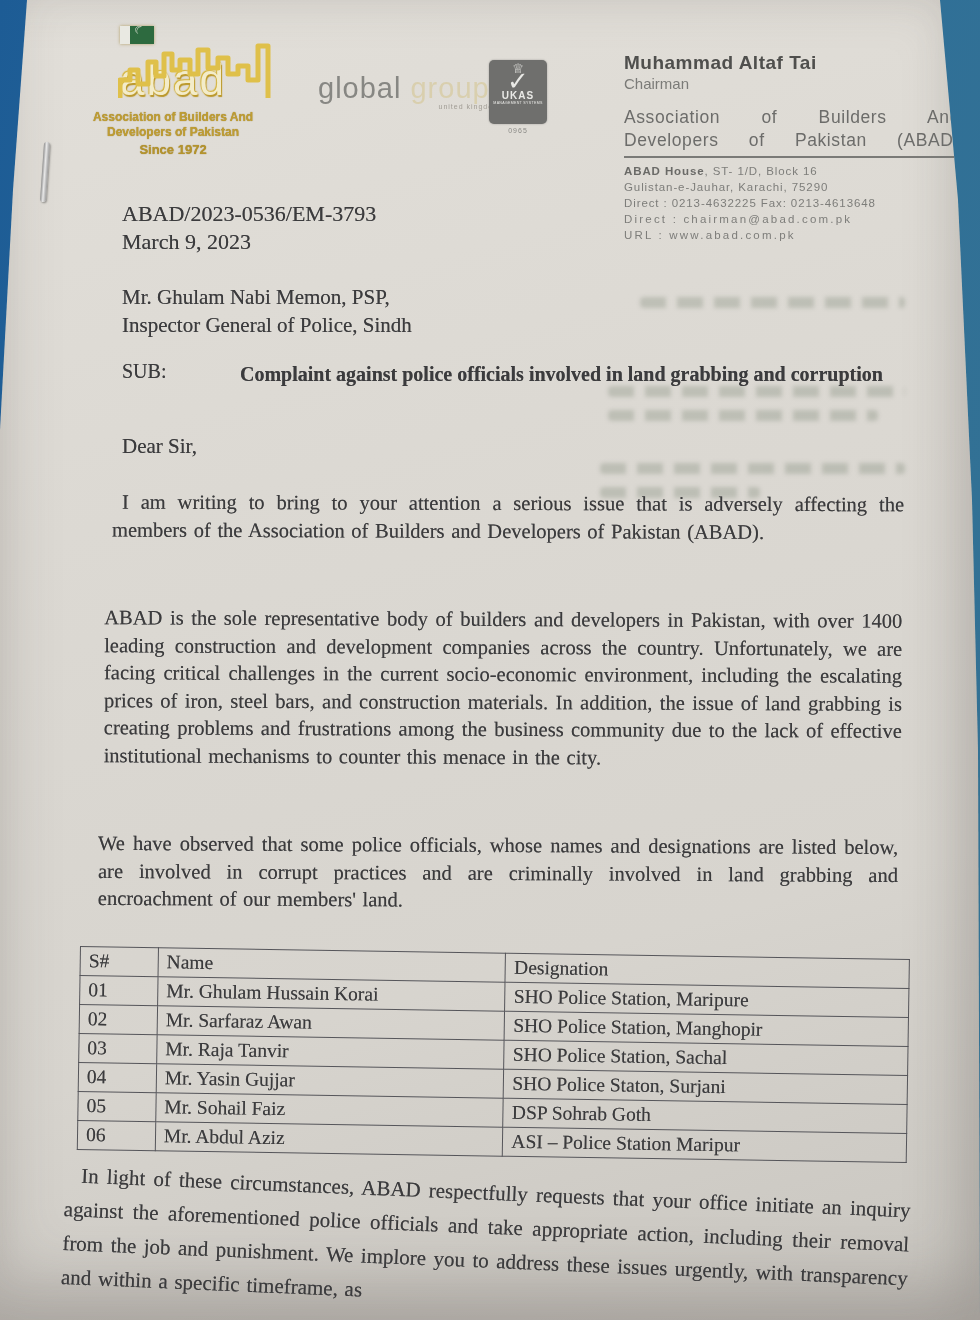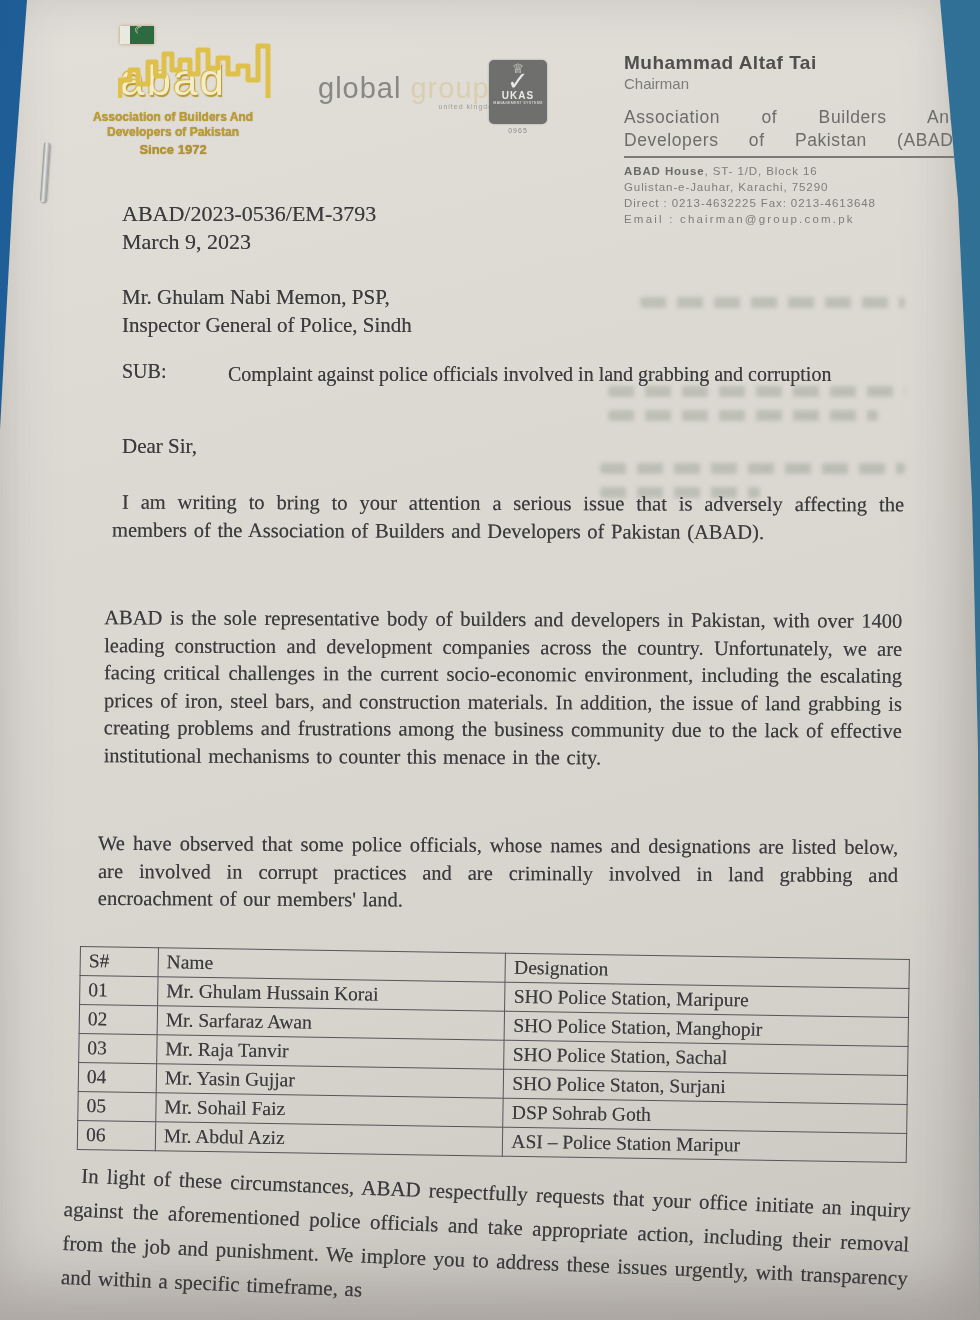--- a/index.html
+++ b/index.html
@@ -60,21 +60,21 @@
     background:repeating-linear-gradient(90deg,rgba(110,122,104,.55) 0 26px,transparent 26px 37px);}
 
   
   .doc{font-family:"Liberation Serif","DejaVu Serif",serif;color:#3b3b3d;
     text-shadow:0 0 .6px rgba(60,60,62,.65);}
   .block{position:absolute;}
   .ref{left:122px;top:200px;font-size:22px;line-height:28px;}
   .recipient{left:122px;top:283px;font-size:21px;line-height:28px;}
   .subline{left:122px;top:360px;width:780px;}
   .sub-label{position:absolute;left:0;top:0;font-size:20px;font-family:Liberation Serif, serif;}
-  .sub-text{position:absolute;left:106px;top:0;width:648px;font-size:20px;font-weight:normal;
+  .sub-text{position:absolute;left:118px;top:0;width:648px;font-size:20px;font-weight:bold;
     line-height:29px;text-align:justify;}
   .salutation{left:122px;top:434px;font-size:21px;}
   .para{font-size:20.5px;line-height:27.5px;text-align:justify;word-spacing:1.5px;}
   .p1{left:112px;top:490px;width:792px;text-indent:10px;transform:rotate(.2deg);}
   .p2{left:104px;top:606px;width:798px;transform:rotate(.25deg);}
   .p3{left:98px;top:832px;width:800px;transform:rotate(.3deg);}
   .closing{left:66px;top:1158px;width:846px;font-size:21px;line-height:34px;text-indent:16px;
     transform:rotate(2.4deg);transform-origin:0 0;}
 
   
@@ -132,21 +132,22 @@
         <div class="c-name">Muhammad Altaf Tai</div>
         <div class="c-title">Chairman</div>
         <div class="c-org">
           <div>Association of Builders And</div>
           <div>Developers of Pakistan (ABAD)</div>
         </div>
         <hr class="c-rule">
         <div class="c-addr"><b>ABAD House</b><span>, ST- 1/D, Block 16</span></div>
         <div class="c-addr">Gulistan-e-Jauhar, Karachi, 75290</div>
         <div class="c-addr">Direct : 0213-4632225 Fax: 0213-4613648</div>
-        <div class="c-addr c-spread">Email : chairman@group.com.pk</div>
+        <div class="c-addr c-spread">Direct : chairman@abad.com.pk</div>
+        <div class="c-addr c-spread">URL    : www.abad.com.pk</div>
       </div>
     </div>
 
     <div class="ghost" style="left:640px;top:297px;width:265px;"></div>
     <div class="ghost" style="left:608px;top:386px;width:297px;"></div>
     <div class="ghost" style="left:608px;top:410px;width:270px;"></div>
     <div class="ghost" style="left:600px;top:463px;width:305px;"></div>
     <div class="ghost" style="left:600px;top:487px;width:160px;"></div>
 
     <div class="doc">

